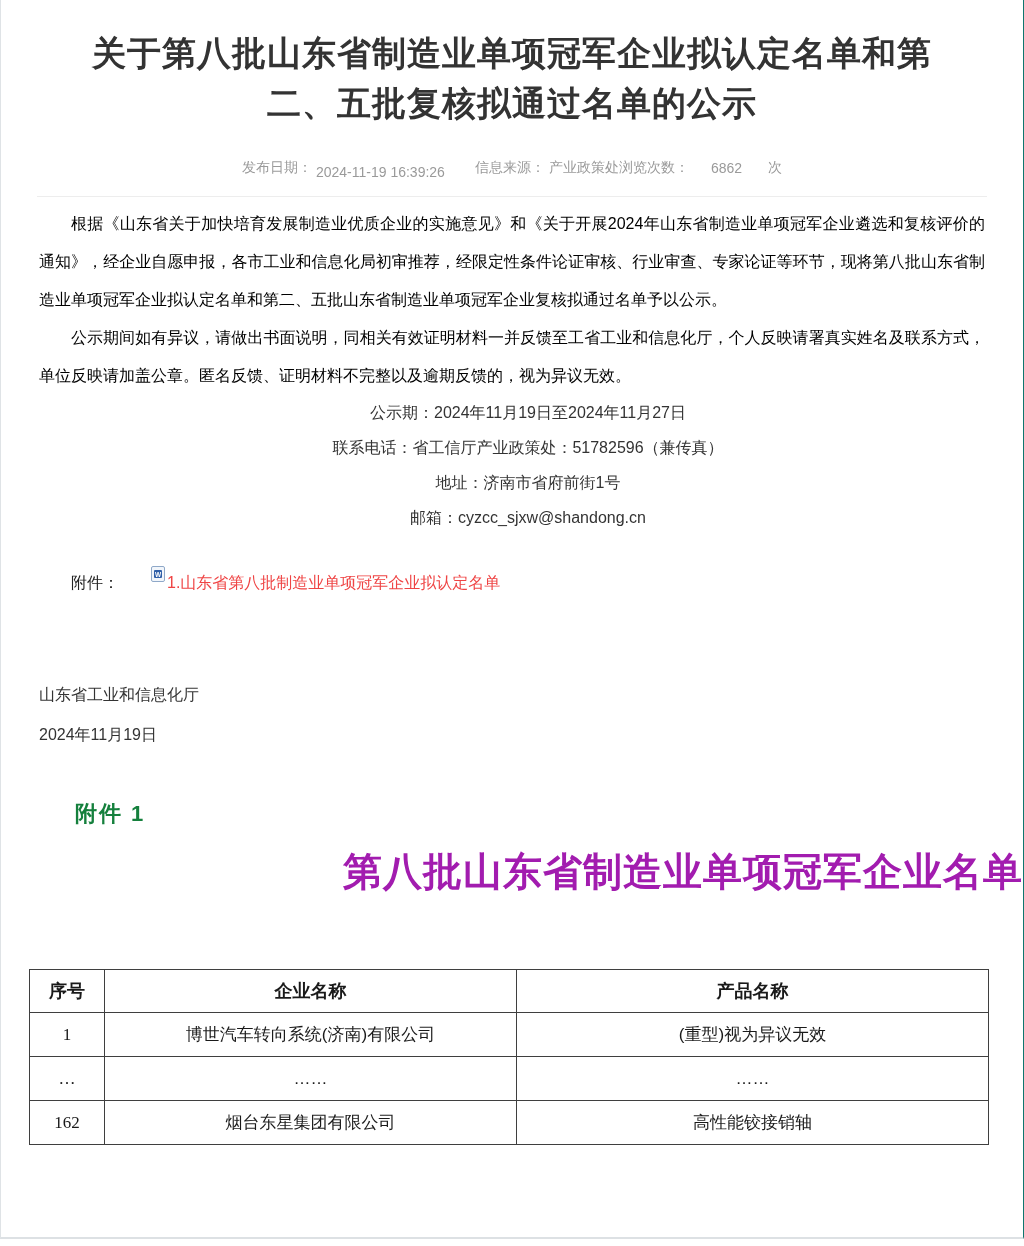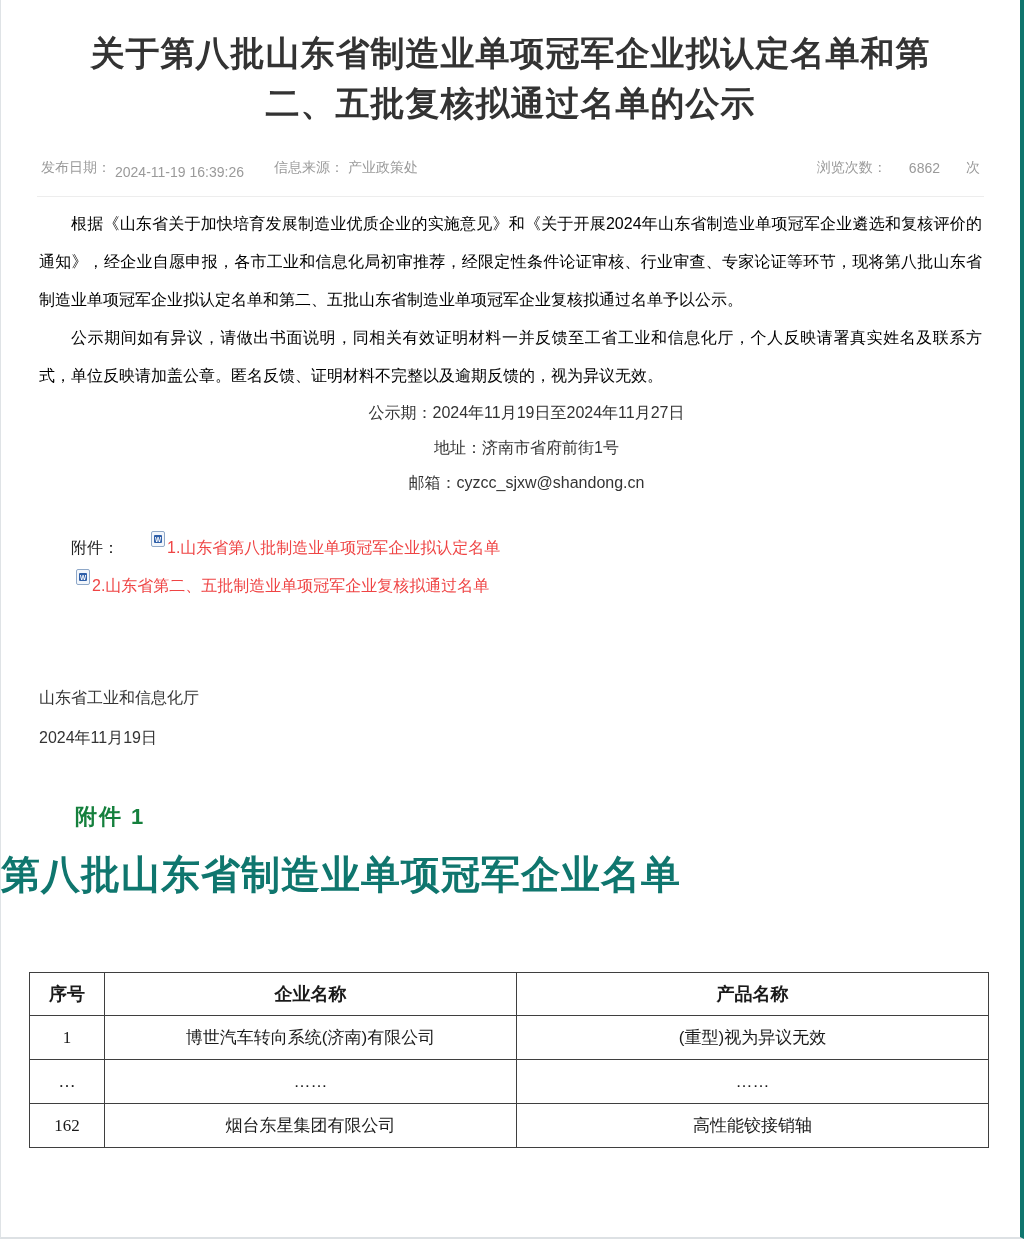--- a/index.html
+++ b/index.html
@@ -4,31 +4,31 @@
 <style>
   * { margin:0; padding:0; box-sizing:border-box; }
   html,body { background:#ffffff; }
   body {
     width:1024px; height:1246px; overflow:hidden;
     font-family:"Liberation Sans","DejaVu Sans",sans-serif;
     color:#333333;
   }
   .page {
     width:1024px; height:1239px; background:#ffffff;
-    border-left:1px solid #dfe3e6; border-right:4px solid #0f766e;
+    border-left:1px solid #dfe3e6; border-right:1px solid #0f766e;
     border-bottom:2px solid #dde1e4;
     padding-top:28px;
   }
   .doc-title {
     text-align:center; font-size:34px; font-weight:700; color:#333333;
     line-height:50px; letter-spacing:1px; padding:0 48px;
   }
   .meta-row {
     margin-top:28px; padding:0 40px;
-    display:flex; justify-content:space-between; align-items:center;
+    display:flex; justify-content:center; align-items:center;
     font-size:14px; color:#9a9a9a;
   }
   .meta-left, .meta-right { display:flex; align-items:center; }
   .meta-left .val { margin-right:30px;margin-top:8px; }
   .meta-left .lbl { margin-right:4px; }
   .meta-right .views-val { margin:0 26px 0 22px; }
   .divider { margin:16px 36px 0 36px; border-top:1px solid #ededed; }
   .content { padding:0 38px; font-size:16px; }
   .para {
     text-indent:2em; line-height:38px; text-align:justify; color:#000000;
@@ -42,23 +42,23 @@
     display:inline-block; vertical-align:6px; margin-right:2px;
   }
   .attach-link { color:#ef4444; cursor:pointer; }
   .signature { margin-top:76px; padding-right:58px; text-align:left;
     font-size:16px; line-height:40px; color:#333333; }
   .appendix-label {
     margin:44px 0 0 74px; font-size:22px; font-weight:700; color:#15803d;
     letter-spacing:2px;
   }
   .appendix-title {
-    margin-top:16px; text-align:left;
+    margin-top:16px; text-align:right;
     font-family:"Liberation Serif","DejaVu Serif",serif;
-    font-size:39px; font-weight:700; color:#0f766e; letter-spacing:1px;
+    font-size:39px; font-weight:700; color:#a21caf; letter-spacing:1px;
   }
   table.roster {
     margin:70px 12px 0 28px; width:959px;
     border-collapse:collapse; table-layout:fixed;
   }
   table.roster th, table.roster td {
     border:1px solid #3f3f3f; text-align:center; vertical-align:middle;
     color:#1a1a1a; overflow:hidden;
   }
   table.roster th { height:43px; font-size:18px; font-weight:700; }
@@ -94,37 +94,31 @@
 
   <div class="divider"></div>
 
   <div class="content">
     <div class="para-block">
       <p class="para">根据《山东省关于加快培育发展制造业优质企业的实施意见》和《关于开展2024年山东省制造业单项冠军企业遴选和复核评价的通知》，经企业自愿申报，各市工业和信息化局初审推荐，经限定性条件论证审核、行业审查、专家论证等环节，现将第八批山东省制造业单项冠军企业拟认定名单和第二、五批山东省制造业单项冠军企业复核拟通过名单予以公示。</p>
       <p class="para">公示期间如有异议，请做出书面说明，同相关有效证明材料一并反馈至工省工业和信息化厅，个人反映请署真实姓名及联系方式，单位反映请加盖公章。匿名反馈、证明材料不完整以及逾期反馈的，视为异议无效。</p>
     </div>
 
     <p class="info-line">公示期：2024年11月19日至2024年11月27日</p>
+    <p class="info-line">联系电话：省工信厅产业政策处：51782596（兼传真）</p>
     <p class="info-line">地址：济南市省府前街1号</p>
     <p class="info-line">邮箱：cyzcc_sjxw@shandong.cn</p>
 
     <div class="attachments">
       <div class="attach-line1">
         <span>附件：</span><span class="doc-icon"><svg width="14" height="16" viewBox="0 0 14 16">
               <rect x="0.5" y="0.5" width="13" height="15" rx="1.5" fill="#f2f6fb" stroke="#8fa8c8"></rect>
               <rect x="3" y="4" width="8" height="8" rx="1" fill="#2f5fa8"></rect>
               <text x="7" y="10.8" font-size="6.5" fill="#ffffff" text-anchor="middle" font-weight="bold" font-family="Liberation Sans, sans-serif">W</text>
             </svg></span><span class="attach-link">1.山东省第八批制造业单项冠军企业拟认定名单</span>
-      </div>
-      <div class="attach-line2">
-        <span class="doc-icon"><svg width="14" height="16" viewBox="0 0 14 16">
-              <rect x="0.5" y="0.5" width="13" height="15" rx="1.5" fill="#f2f6fb" stroke="#8fa8c8"></rect>
-              <rect x="3" y="4" width="8" height="8" rx="1" fill="#2f5fa8"></rect>
-              <text x="7" y="10.8" font-size="6.5" fill="#ffffff" text-anchor="middle" font-weight="bold" font-family="Liberation Sans, sans-serif">W</text>
-            </svg></span><span class="attach-link">2.山东省第二、五批制造业单项冠军企业复核拟通过名单</span>
       </div>
     </div>
 
     <div class="signature">
       <div>山东省工业和信息化厅</div>
       <div>2024年11月19日</div>
     </div>
   </div>
 
   <div class="appendix-label">附件 1</div>

